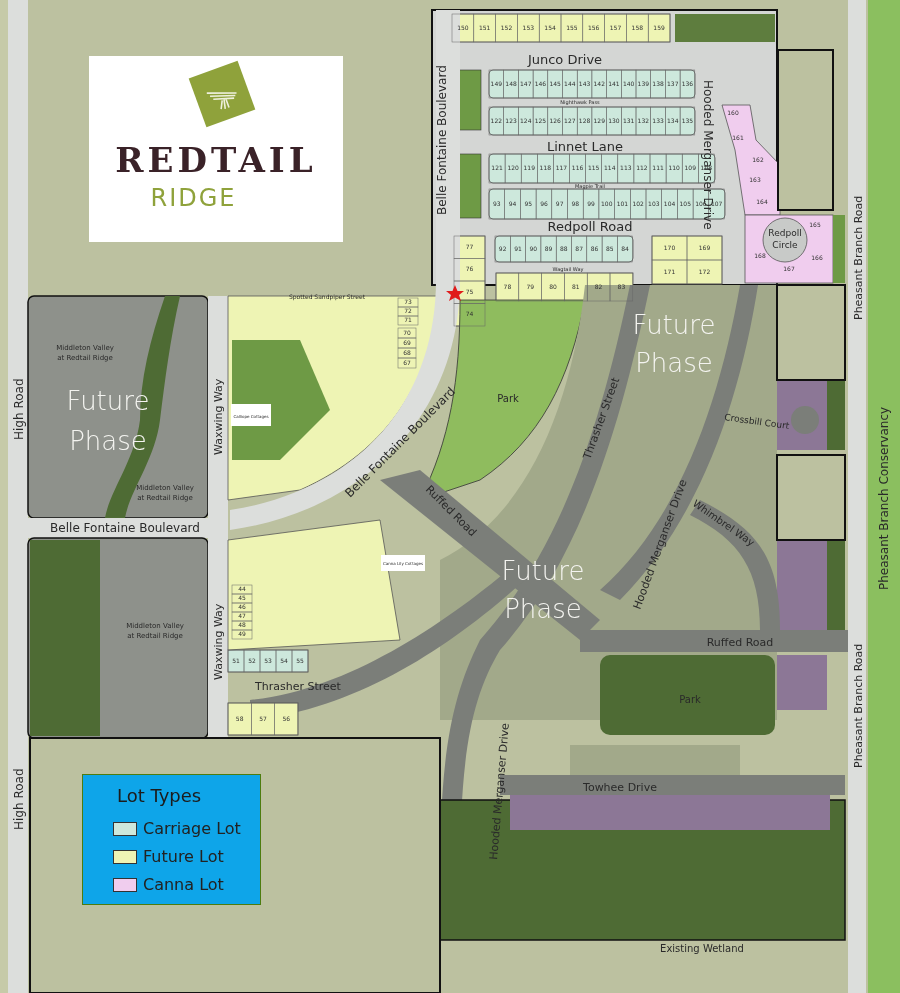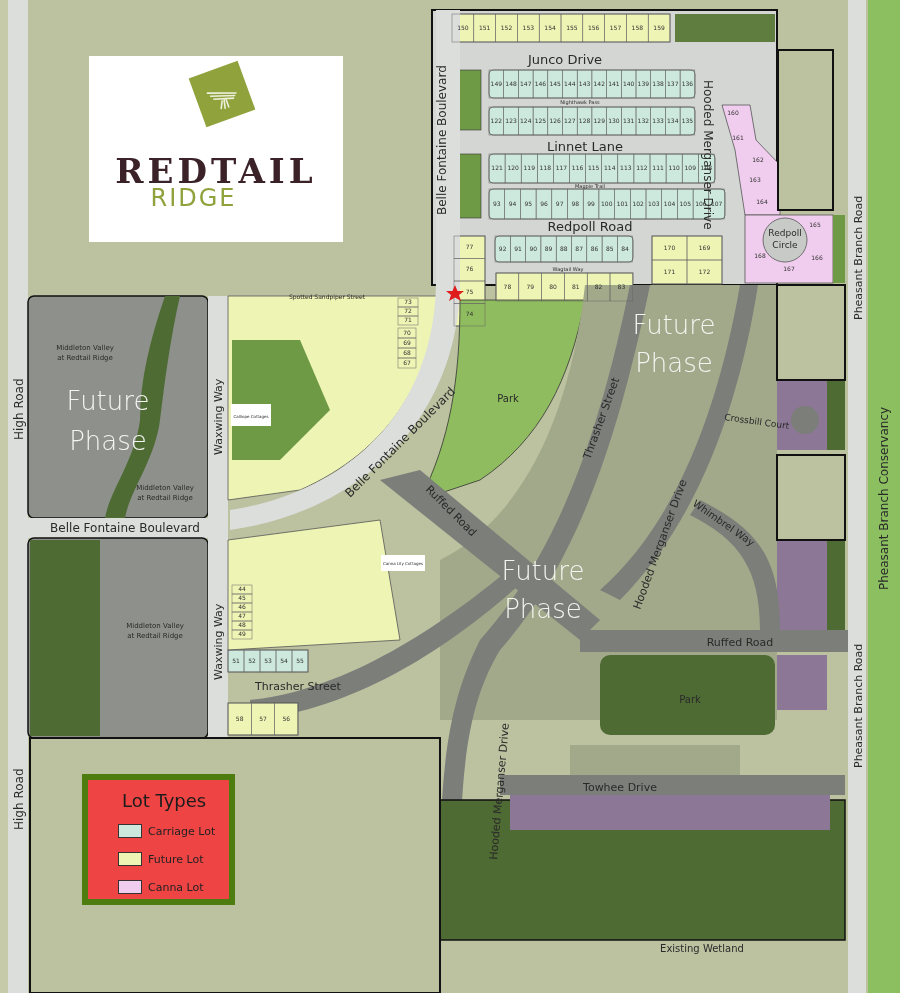--- a/index.html
+++ b/index.html
@@ -4,25 +4,25 @@
 <style>
   html, body { margin: 0; padding: 0; }
   body { width: 900px; height: 993px; overflow: hidden; background: #bcc1a0; font-family: "DejaVu Sans", sans-serif; }
   #map { position: absolute; left: 0; top: 0; width: 900px; height: 993px; }
   .lbl { font-family: "DejaVu Sans", sans-serif; fill: #2a2a2a; }
   .lotnum { font-family: "DejaVu Sans", sans-serif; font-size: 6px; fill: #333; text-anchor: middle; dominant-baseline: middle; }
   .fp { font-family: "DejaVu Sans", sans-serif; fill: #f4f4f0; font-weight: 300; text-anchor: middle; }
   .logo-box { position: absolute; left: 89px; top: 56px; width: 254px; height: 186px; background: #ffffff; }
   .logo-mark { position: absolute; left: 107px; top: 12px; width: 52px; height: 52px; background: #8fa23b; transform: rotate(-20deg); display:flex; align-items:center; justify-content:center; }
   .logo-mark svg { width: 40px; height: 40px; }
-  .logo-title { position: absolute; left: 0; top: 84px; width: 254px; text-align: center; font-family: "DejaVu Serif", serif; font-weight: bold; font-size: 34px; letter-spacing: 4px; color: #3a2228; margin-top: 11px; }
+  .logo-title { position: absolute; left: 0; top: 84px; width: 254px; text-align: center; font-family: "DejaVu Serif", serif; font-weight: bold; font-size: 34px; letter-spacing: 4px; color: #3a2228; }
   .logo-sub { position: absolute; left: 0; top: 128px; width: 209px; text-align: center; font-family: "DejaVu Sans", sans-serif; font-size: 24px; letter-spacing: 2px; color: #8fa23b; }
-  .legend { position: absolute; left: 82px; top: 774px; width: 153px; height: 131px; background: #ef4444; border: 6px solid #4d7c0f; box-sizing: border-box; }
+  .legend { position: absolute; left: 82px; top: 774px; width: 179px; height: 131px; background: #0ea5e9; border: 1px solid #4d7c0f; box-sizing: border-box; }
   .legend-title { position: absolute; left: 34px; top: 10px; font-family: "DejaVu Sans", sans-serif; font-size: 18px; color: #1c1c1c; }
-  .legend-row { position: absolute; left: 30px; display: flex; align-items: center; gap: 6px; font-family: "DejaVu Sans", sans-serif; font-size: 11px; color: #222; }
+  .legend-row { position: absolute; left: 30px; display: flex; align-items: center; gap: 6px; font-family: "DejaVu Sans", sans-serif; font-size: 16px; color: #222; }
   .swatch { width: 24px; height: 14px; border: 1.5px solid #333; box-sizing: border-box; }
 </style>
 </head>
 <body>
 
 <svg id="map" viewBox="0 0 900 993" xmlns="http://www.w3.org/2000/svg">
 
   <rect x="0" y="0" width="900" height="993" fill="#bcc1a0"></rect>
 
   <rect x="868" y="0" width="32" height="993" fill="#8bbf5f"></rect>

